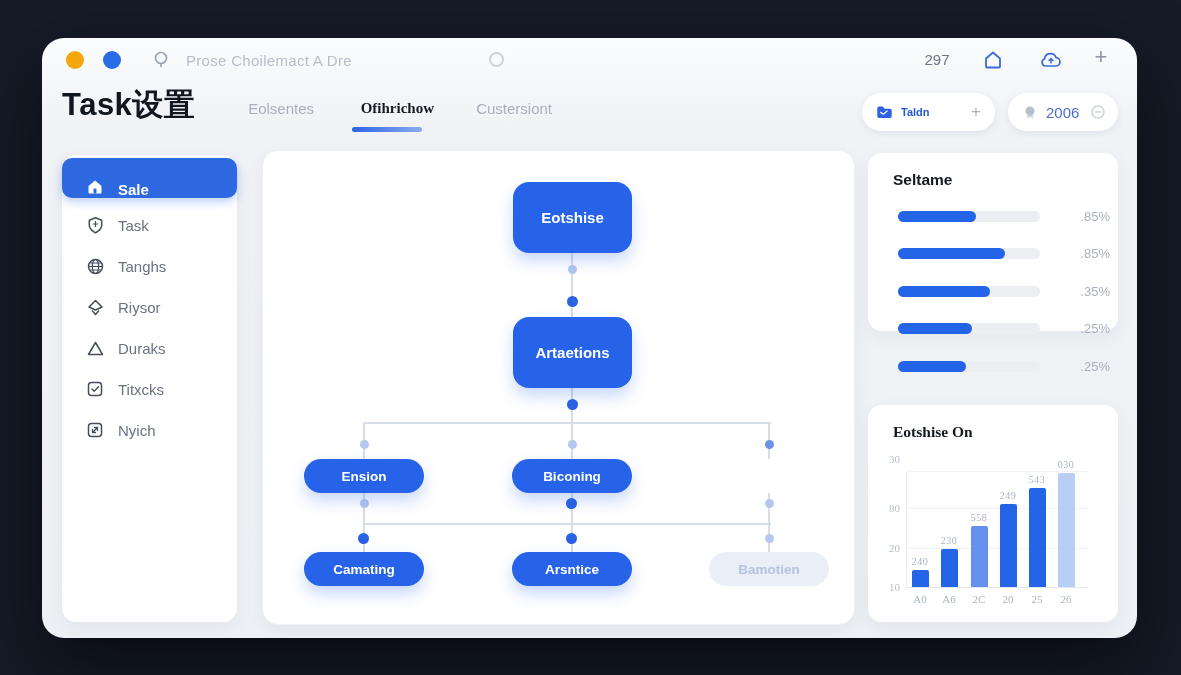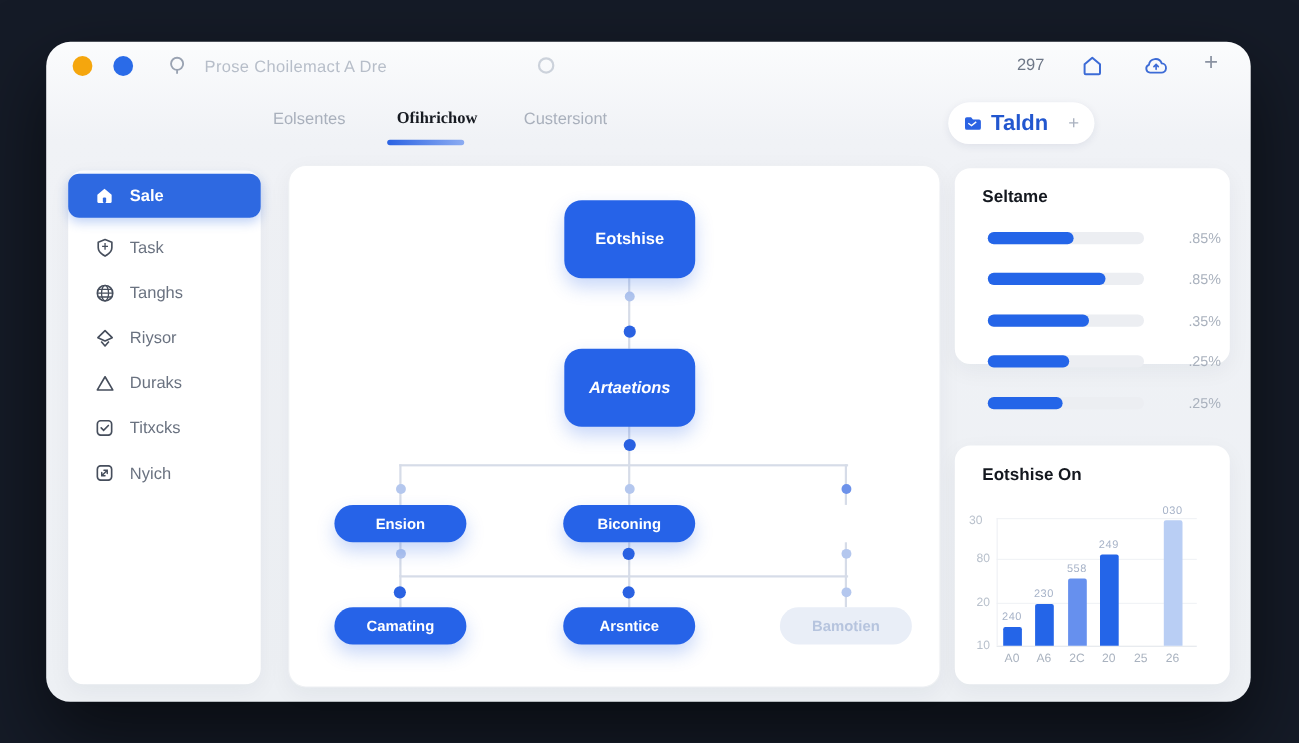--- a/index.html
+++ b/index.html
@@ -25,30 +25,30 @@
   .page-title { position:absolute; left:20px; top:46px; font-size:31px; font-weight:bold; color:#12161e; letter-spacing:.5px; }
   .tab { position:absolute; top:62px; height:26px; text-align:right; font-size:15px; color:#a9b0bc; cursor:pointer; }
   .tab.active { color:#171b22; font-weight:bold; }
   .tab-underline { position:absolute; left:310px; top:89px; width:70px; height:5px; border-radius:3px;
     background:linear-gradient(90deg,#2b63e3,#8cacf2); }
 
   .pill { position:absolute; top:55px; height:38px; border-radius:19px; background:#fff;
     box-shadow:0 2px 8px rgba(26,41,85,.08); display:flex; align-items:center; cursor:pointer; }
   .pill1 { left:820px; width:133px; }
   .pill2 { left:966px; width:110px; }
-  .pill1 .lbl { font-size:20px; font-weight:bold; color:#2257cf; margin-left:8px; }
+  .pill1 .lbl { font-size:11px; font-weight:bold; color:#2257cf; margin-left:8px; }
   .pill1 .plus { margin-left:auto; margin-right:14px; color:#aab2c0; font-size:17px; }
   .pill2 .lbl { font-size:15px; color:#4a6fd0; margin-left:8px; }
 
   
   .card { position:absolute; background:#fff; border-radius:14px; box-shadow:0 6px 20px rgba(20,30,60,.05); }
   .sidebar { left:20px; top:117px; width:175px; height:467px; }
   .flowcard { left:220px; top:112px; width:593px; height:475px; border-radius:16px; border:1px solid #eef0f3; }
   .pcard { left:826px; top:115px; width:250px; height:178px; }
-  .ccard { left:826px; top:367px; width:250px; height:217px; }
+  .ccard { left:826px; top:367px; width:250px; height:217px;font-family:Liberation Serif, serif; }
 
   
   .side-item { position:absolute; left:0; width:175px; height:40px; display:flex; align-items:center; cursor:pointer; }
   .side-item .ic { margin-left:22px; width:22px; height:22px; display:flex; align-items:center; justify-content:center; }
   .side-item .lb { margin-left:12px; font-size:15px; color:#6a7280; }
   .side-item.active { background:#2e69e1; border-radius:10px; box-shadow:0 4px 10px rgba(46,105,225,.3); }
   .side-item.active .lb { color:#fff; font-weight:bold; }
 
   
   .fnode { position:absolute; width:119px; background:#2663e8; color:#fff; font-weight:bold; text-align:center;
@@ -105,39 +105,51 @@
       </svg>
   </div>
   <div class="icon-btn" style="left:996px;">
     <svg width="26" height="24" viewBox="0 0 26 24">
         <path d="M7.5 18h10a4.2 4.2 0 0 0 .6-8.4 6 6 0 0 0-11.6 1.4A3.6 3.6 0 0 0 7.5 18z" fill="none" stroke="#3c6bd6" stroke-width="1.7" stroke-linejoin="round"></path>
         <path d="M13 15v-4 M11 12.5l2-2 2 2" fill="none" stroke="#3c6bd6" stroke-width="1.5" stroke-linecap="round"></path>
       </svg>
   </div>
   <div class="plus-btn">+</div>
 
+  <div class="page-title">Task设置</div>
 
   <div class="tab" style="left:180px; width:92px;">Eolsentes</div>
   <div class="tab active" style="left:298px; width:94px;font-family:Liberation Serif, serif;">Ofihrichow</div>
   <div class="tab-underline"></div>
   <div class="tab" style="left:418px; width:92px;">Custersiont</div>
 
   <div class="pill pill1">
     <svg width="17" height="15" viewBox="0 0 20 17" style="margin-left:14px;">
         <path d="M1.5 3.5 a2 2 0 0 1 2-2 h4.5 l2 2.5 h6.5 a2 2 0 0 1 2 2 v7 a2 2 0 0 1-2 2 h-13 a2 2 0 0 1-2-2 z" fill="#2b63e3"></path>
         <path d="M5 8 l3.5 2.5 5-4" stroke="#fff" stroke-width="1.4" fill="none"></path>
       </svg>
     <span class="lbl">Taldn</span>
     <span class="plus">+</span>
   </div>
 
+  <div class="pill pill2">
+    <svg width="16" height="16" viewBox="0 0 16 16" style="margin-left:14px;">
+        <circle cx="8" cy="7" r="4.5" fill="#b7bfcc"></circle>
+        <path d="M6 10.5l-1.5 4 3.5-2 3.5 2-1.5-4z" fill="#c6cdd8"></path>
+      </svg>
+    <span class="lbl">2006</span>
+    <svg width="16" height="16" viewBox="0 0 16 16" style="margin-left:auto; margin-right:12px;">
+        <circle cx="8" cy="8" r="6" fill="none" stroke="#ccd3dd" stroke-width="1.6"></circle>
+        <path d="M4.5 8h7" stroke="#ccd3dd" stroke-width="1.4"></path>
+      </svg>
+  </div>
 
   <div class="card sidebar">
 
-    <div class="side-item active" style="top:3px;">
+    <div class="side-item active" style="top:3px;align-items:flex-end;">
       <span class="ic">
         <svg width="18" height="18" viewBox="0 0 18 18">
             <path d="M9 2.5 L15.5 8 L15.5 14.5 Q15.5 15.5 14.5 15.5 L3.5 15.5 Q2.5 15.5 2.5 14.5 L2.5 8 Z" fill="#fff"></path>
             <rect x="7.5" y="10.5" width="3" height="5" rx="1" fill="#2e69e1"></rect>
           </svg>
       </span>
       <span class="lb">Sale</span>
     </div>
 
     <div class="side-item" style="top:50px;">
@@ -224,21 +236,21 @@
     <div class="fdot lt" style="left:305px; top:289px;"></div>
     <div class="fdot md" style="left:502px; top:289px;"></div>
     <div class="fdot lt" style="left:97px; top:348px;"></div>
     <div class="fdot bl" style="left:303px; top:347px;"></div>
     <div class="fdot lt" style="left:502px; top:348px;"></div>
     <div class="fdot bl" style="left:95px; top:382px;"></div>
     <div class="fdot bl" style="left:303px; top:382px;"></div>
     <div class="fdot lt" style="left:502px; top:383px;"></div>
 
     <div class="fnode big" style="left:250px; top:31px;">Eotshise</div>
-    <div class="fnode big" style="left:250px; top:166px;font-style:italic;">Artaetions</div>
+    <div class="fnode big" style="left:250px; top:166px;">Artaetions</div>
 
     <div class="fnode pill-n" style="left:41px; top:308px;">Ension</div>
     <div class="fnode pill-n" style="left:249px; top:308px;">Biconing</div>
 
     <div class="fnode pill-n" style="left:41px; top:401px;">Camating</div>
     <div class="fnode pill-n" style="left:249px; top:401px;">Arsntice</div>
     <div class="fnode pill-n light" style="left:446px; top:401px;">Bamotien</div>
   </div>
 
   <div class="card pcard">
@@ -272,40 +284,44 @@
 
   <div class="card ccard">
     <div class="card-title">Eotshise On</div>
 
     <div class="gridline" style="top:66px;"></div>
     <div class="gridline" style="top:103px;"></div>
     <div class="gridline" style="top:143px;"></div>
     <div class="gridline base" style="top:182px;"></div>
     <div class="yaxis" style="top:66px; height:116px;"></div>
 
-    <div class="ylabel" style="top:62px;text-align:center;">30</div>
+    <div class="ylabel" style="top:48px;">30</div>
     <div class="ylabel" style="top:97px;">80</div>
     <div class="ylabel" style="top:137px;">20</div>
     <div class="ylabel" style="top:176px;">10</div>
 
     <div class="barwrap" style="left:37px;">
       <span class="bar-val">240</span>
       <div class="bar" style="height: 17px; background: rgb(36, 101, 232);"></div>
     </div>
     <div class="barwrap" style="left:66px;">
       <span class="bar-val">230</span>
       <div class="bar" style="height: 38px; background: rgb(36, 101, 232);"></div>
     </div>
     <div class="barwrap" style="left:96px;">
       <span class="bar-val">558</span>
       <div class="bar" style="height: 61px; background: rgb(102, 144, 238);"></div>
     </div>
     <div class="barwrap" style="left:125px;">
       <span class="bar-val">249</span>
       <div class="bar" style="height: 83px; background: rgb(36, 101, 232);"></div>
+    </div>
+    <div class="barwrap" style="left:154px;">
+      <span class="bar-val">543</span>
+      <div class="bar" style="height: 99px; background: rgb(36, 101, 232);"></div>
     </div>
     <div class="barwrap" style="left:183px;">
       <span class="bar-val">030</span>
       <div class="bar" style="height: 114px; background: rgb(185, 206, 244);"></div>
     </div>
 
     <div class="xlabel" style="left:37px;">A0</div>
     <div class="xlabel" style="left:66px;">A6</div>
     <div class="xlabel" style="left:96px;">2C</div>
     <div class="xlabel" style="left:125px;">20</div>

